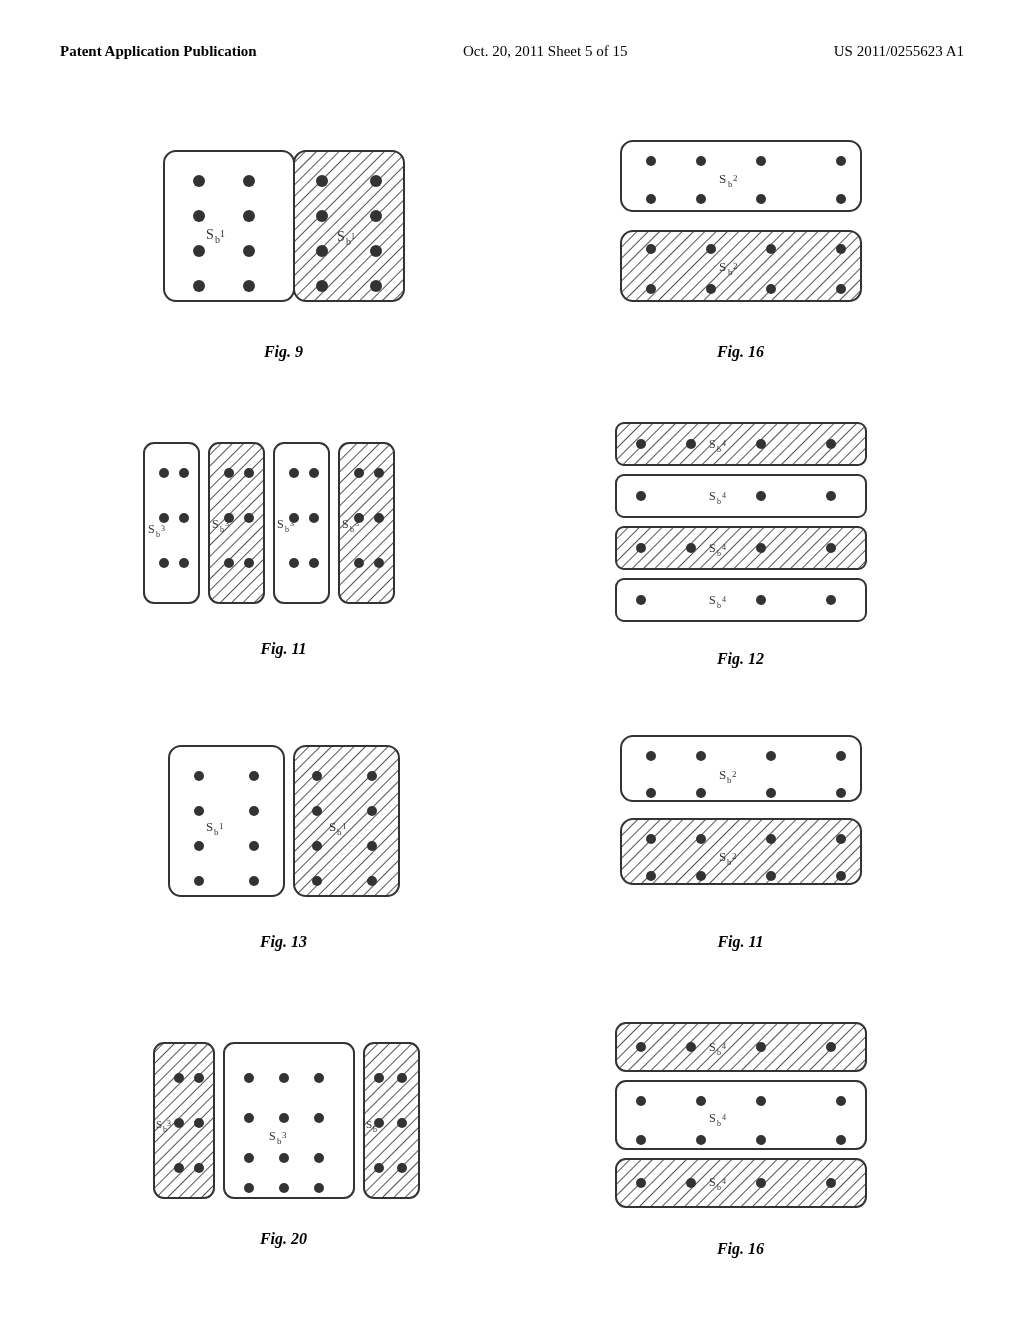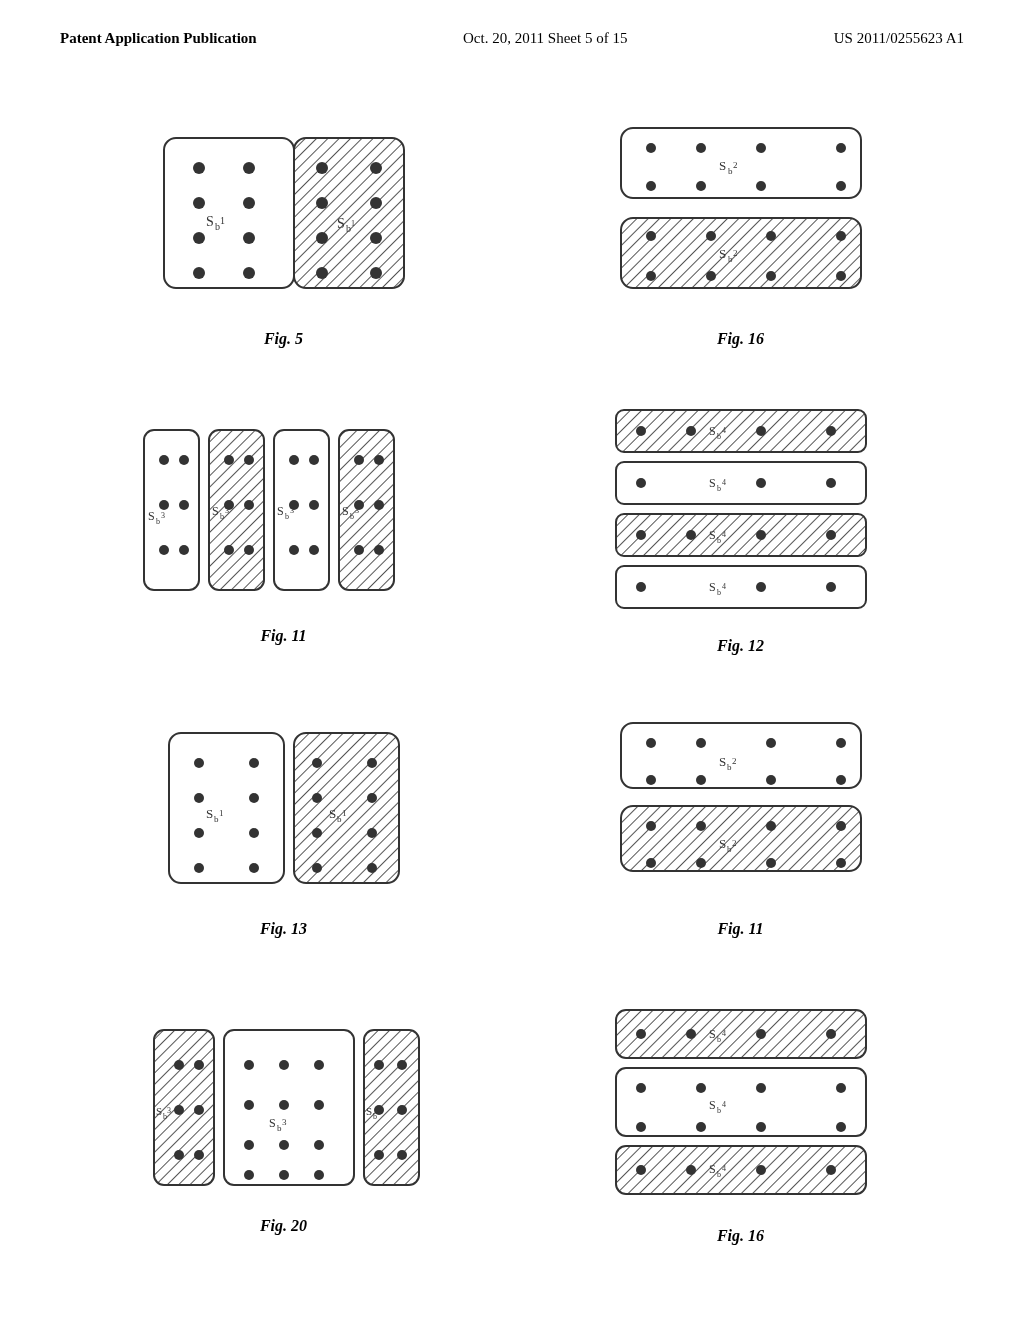--- a/index.html
+++ b/index.html
@@ -11,20 +11,21 @@
       overflow: hidden;
       position: relative;
     }
 
     .page-header {
       display: flex;
       justify-content: space-between;
       align-items: flex-start;
       padding: 28px 60px 0 60px;
       border-bottom: none;
+      margin-top: 13px;
     }
 
     .header-left {
       font-size: 15px;
       font-weight: bold;
       line-height: 1.4;
     }
 
     .header-center {
       font-size: 15px;
@@ -114,21 +115,21 @@
       <circle cx="232" cy="85" r="6" fill="#333"></circle>
       <circle cx="178" cy="120" r="6" fill="#333"></circle>
       <circle cx="232" cy="120" r="6" fill="#333"></circle>
       <circle cx="178" cy="155" r="6" fill="#333"></circle>
       <circle cx="232" cy="155" r="6" fill="#333"></circle>
 
       <text x="193" y="110" font-size="14" fill="#333">S</text>
       <text x="202" y="114" font-size="10" fill="#333">b</text>
       <text x="207" y="108" font-size="8" fill="#333">1</text>
     </svg>
-    <div class="fig-label">Fig. 5</div>
+    <div class="fig-label">Fig. 9</div>
   </div>
 
   <div class="figure-cell">
     <svg width="280" height="200">
       <defs>
         <pattern id="hatch10" patternUnits="userSpaceOnUse" width="8" height="8" patternTransform="rotate(45)">
           <line x1="0" y1="0" x2="0" y2="8" stroke="#555" stroke-width="2"></line>
         </pattern>
       </defs>
 

